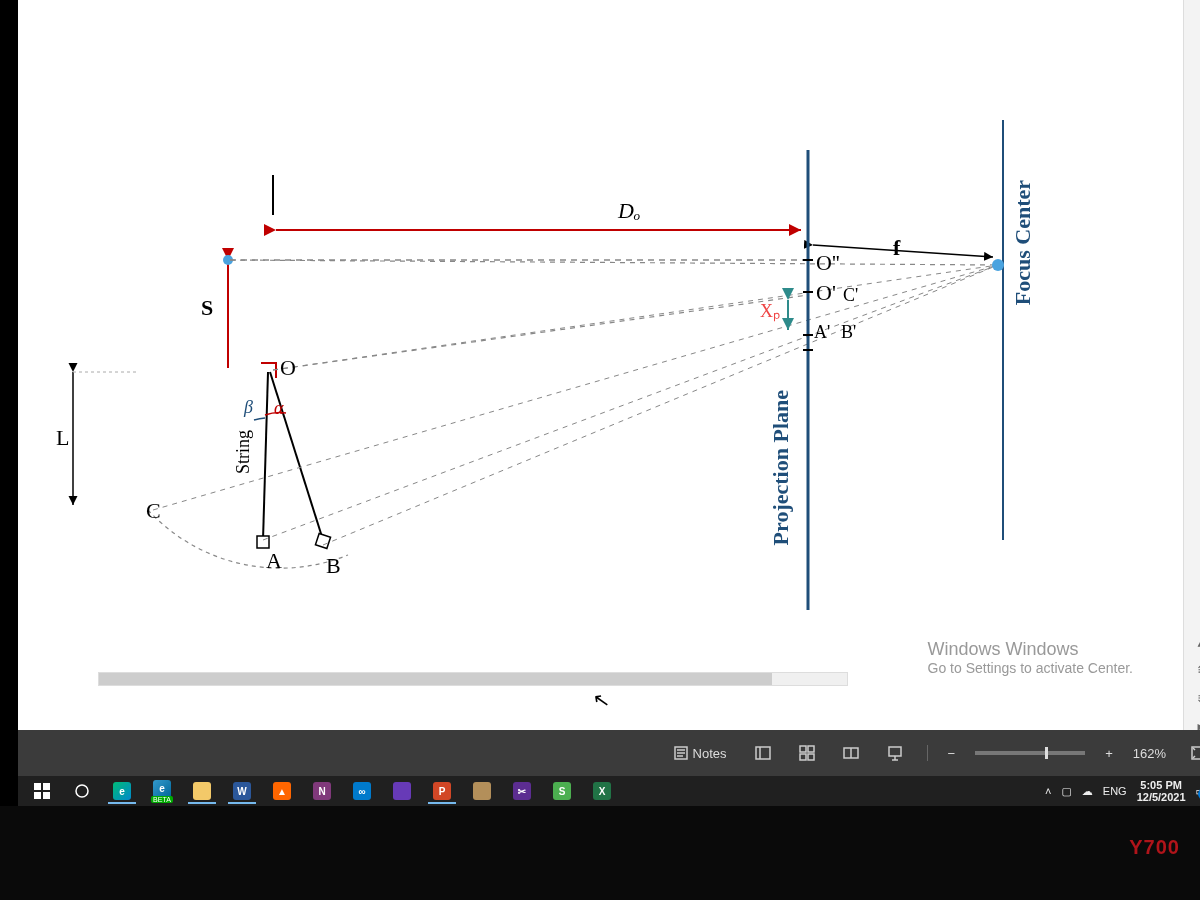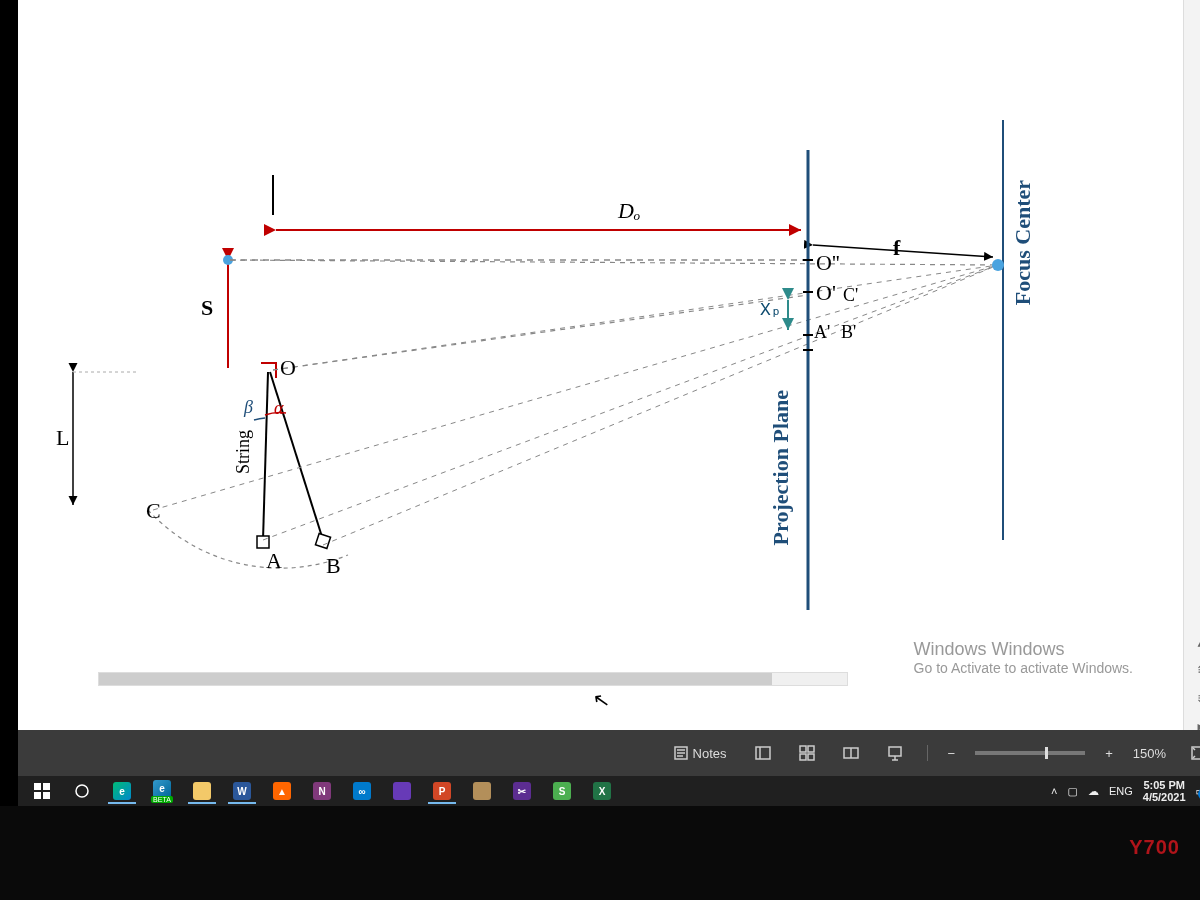--- a/index.html
+++ b/index.html
@@ -21,21 +21,21 @@
   
   
   .diagram {
     position: absolute;
     inset: 0;
   }
   .dlabel { position: absolute; font-family: "Times New Roman", serif; font-size: 22px; }
   .dlabel.bold { font-weight: bold; }
   .dlabel.italic { font-style: italic; }
   .blue { color: #1f4e79; }
-  .teal { color: #0c4a6e; font-family: Liberation Mono, monospace; }
+  .teal { color: #ef4444; }
   .red { color: #c00000; }
   
   
   svg.lines { position: absolute; inset: 0; width: 100%; height: 100%; }
   
   .vlabel { writing-mode: vertical-rl; transform: rotate(180deg); }
   
   
   .watermark {
     position: absolute;
@@ -221,21 +221,21 @@
       <span class="dlabel teal" style="left:742px; top:298px; font-size:18px;">Xₚ</span>
 
       <span class="dlabel blue bold vlabel" style="left:750px; top:390px; font-size:22px;">Projection Plane</span>
       <span class="dlabel blue bold vlabel" style="left:992px; top:180px; font-size:22px;">Focus Center</span>
     </div>
 
     <div class="cursor">↖</div>
 
     <div class="watermark">
       <div>Windows Windows</div>
-      <div class="sub">Go to Activate to activate Windows.</div>
+      <div class="sub">Go to Settings to activate Center.</div>
     </div>
 
     <div class="hscroll">
       <div class="thumb"></div>
     </div>
   </div>
 
   <div class="right-rail">
     <div class="rail-btn">▴</div>
     <div class="rail-btn">⇞</div>
@@ -280,21 +280,21 @@
           <line x1="8" y1="11" x2="8" y2="15"></line>
           <line x1="5" y1="15" x2="11" y2="15"></line>
         </svg>
     </div>
     <div class="divider"></div>
     <span>−</span>
     <div class="zoom-track">
         <div class="zoom-thumb"></div>
       </div>
     <span>+</span>
-    <span>150%</span>
+    <span>162%</span>
     <div class="sbtn">
       <svg class="ico">
           <rect x="2" y="2" width="12" height="12"></rect>
           <path d="M5 5l-2-2M11 5l2-2M5 11l-2 2M11 11l2 2"></path>
         </svg>
     </div>
   </div>
 
   <div class="taskbar">
     <div class="task-icon">
@@ -353,21 +353,21 @@
 
     <div class="spacer"></div>
 
     <div class="tray">
       <span>˄</span>
       <span>▢</span>
       <span>☁</span>
       <span>ENG</span>
       <div class="clock">
         <div>5:05 PM</div>
-        <div>4/5/2021</div>
+        <div>12/5/2021</div>
       </div>
       <span class="badge">▭</span>
     </div>
   </div>
 </div>
 
 <div class="bezel">
   <div class="brand">Y700</div>
 </div>
 

